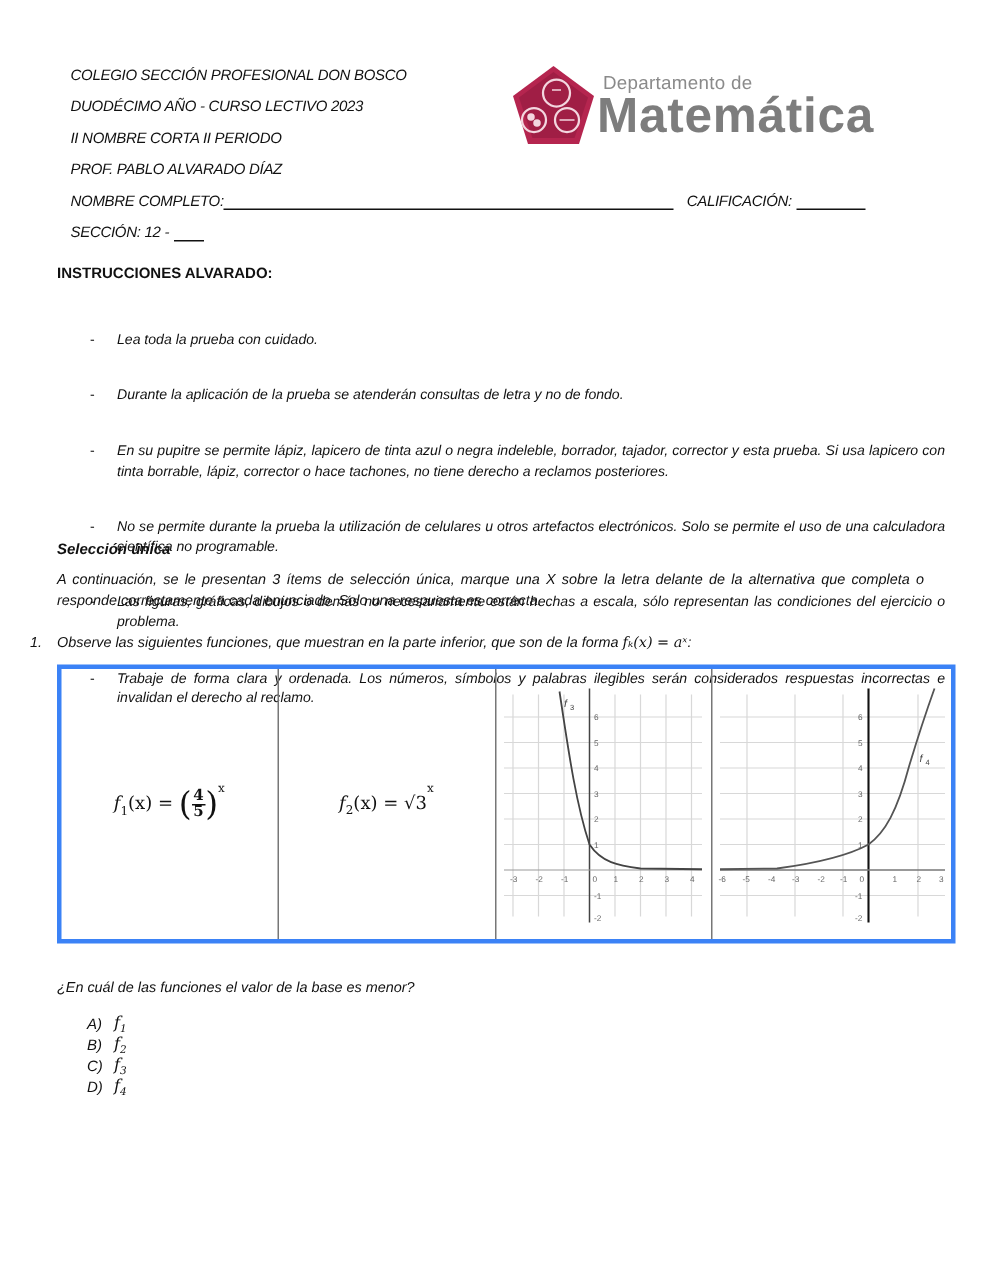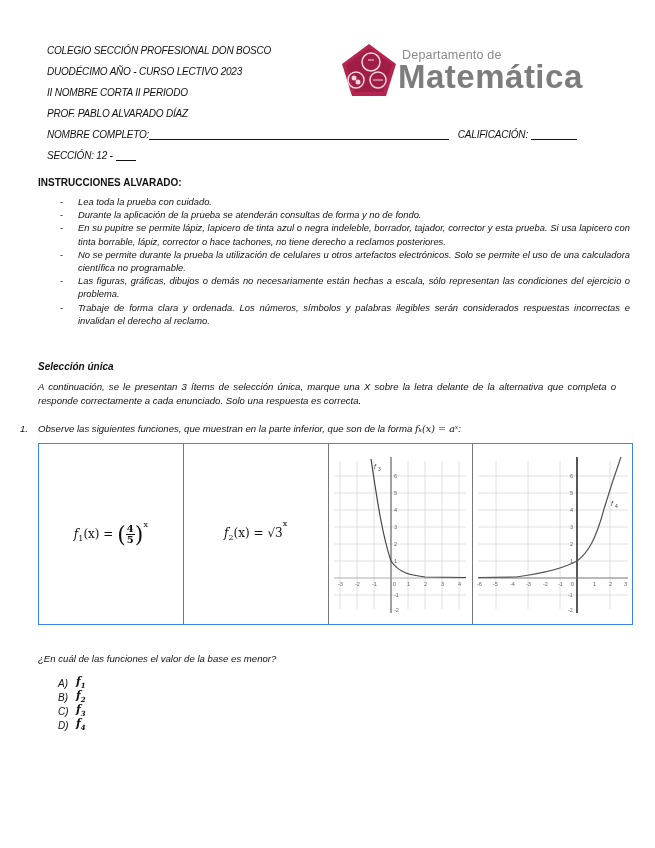--- a/index.html
+++ b/index.html
@@ -6,38 +6,38 @@
   body { width: 655px; height: 848px; position: relative; overflow: hidden;
          font-family: "Liberation Sans", "DejaVu Sans", sans-serif; color: #111; }
   .it { font-style: italic; }
   .hdr-line { position: absolute; left: 47px; font-size: 10px; font-style: italic; letter-spacing: -0.2px; }
   .blank { display: inline-block; border-bottom: 1px solid #111; height: 10px; vertical-align: bottom; }
   .logo { position: absolute; left: 340px; top: 42px; width: 270px; height: 58px; }
   .logo-sub { position: absolute; left: 62px; top: 6px; font-size: 12.5px; color: #8a8a8a; letter-spacing: 0.2px; }
   .logo-main { position: absolute; left: 58px; top: 16px; font-size: 33px; font-weight: bold; color: #7d7d7d; letter-spacing: 0.5px; }
   .section-title { position: absolute; left: 38px; font-size: 10px; font-weight: bold; }
   .instr { position: absolute; left: 60px; width: 570px; font-size: 9.4px; font-style: italic; line-height: 13.2px; margin: 0; padding: 0; list-style: none; }
-  .instr li { position: relative; padding-left: 18px; text-align: justify; }
+  .instr li { position: relative; padding-left: 18px; text-align: justify; margin-top: 24px; }
   .instr li::before { content: "-"; position: absolute; left: 0; font-style: normal; }
   .para { position: absolute; left: 38px; width: 578px; font-size: 9.6px; font-style: italic; line-height: 13.5px; text-align: justify; }
   .q-num { position: absolute; left: 20px; font-size: 9.6px; font-style: italic; }
   .q-text { position: absolute; left: 38px; font-size: 9.6px; font-style: italic; }
   .math { font-family: "DejaVu Serif", "Liberation Serif", serif; }
-  .ftable { position: absolute; left: 38px; top: 443px; width: 593px; height: 180px; border: 1px solid #3b82f6; display: flex; }
+  .ftable { position: absolute; left: 38px; top: 443px; width: 593px; height: 180px; border: 3px solid #3b82f6; display: flex; }
   .fcell { height: 100%; border-right: 1px solid #777; position: relative; display: flex; align-items: center; justify-content: center; }
   .fcell:last-child { border-right: none; }
   .formula { font-family: "DejaVu Serif", "Liberation Serif", serif; font-size: 12px; }
   .frac { display: inline-flex; flex-direction: column; align-items: center; vertical-align: middle; font-size: 10px; font-weight: bold; font-style: normal; line-height: 10px; }
   .frac .num { border-bottom: 1px solid #111; padding: 0 1px; }
   .paren { font-size: 22px; font-style: normal; vertical-align: middle; }
   sup.e { font-size: 8px; position: relative; top: -6px; }
   .options { position: absolute; left: 58px; top: 676px; font-size: 10px; }
   .opt { height: 14px; display: flex; align-items: center; }
   .opt-letter { width: 18px; font-style: italic; }
-  .opt-f { font-family: "DejaVu Serif", serif; font-style: italic; font-size: 11px; font-weight: bold; }
+  .opt-f { font-family: "DejaVu Serif", serif; font-style: italic; font-size: 11px; }
   .opt-f sub { font-size: 7px; }
   svg text { font-family: "Liberation Sans", sans-serif; }
 </style>
 </head>
 <body>
 
 <div class="hdr-line" style="top:45px">COLEGIO SECCIÓN PROFESIONAL DON BOSCO</div>
 <div class="hdr-line" style="top:66px">DUODÉCIMO AÑO - CURSO LECTIVO 2023</div>
 <div class="hdr-line" style="top:87px">II NOMBRE CORTA II PERIODO</div>
 <div class="hdr-line" style="top:108px">PROF. PABLO ALVARADO DÍAZ</div>
@@ -61,21 +61,21 @@
     <line x1="33" y1="38" x2="43" y2="38" stroke="#f3d6df" stroke-width="1"></line>
     <line x1="28" y1="18" x2="34" y2="18" stroke="#f3d6df" stroke-width="1"></line>
   </svg>
   <div class="logo-sub">Departamento de</div>
   <div class="logo-main">Matemática</div>
 </div>
 
 <div class="section-title" style="top:177px">INSTRUCCIONES ALVARADO:</div>
 <ul class="instr" style="top:195px">
   <li>Lea toda la prueba con cuidado.</li>
-  <li>Durante la aplicación de la prueba se atenderán consultas de forma y no de fondo.</li>
+  <li>Durante la aplicación de la prueba se atenderán consultas de letra y no de fondo.</li>
   <li>En su pupitre se permite lápiz, lapicero de tinta azul o negra indeleble, borrador, tajador, corrector y esta prueba. Si usa lapicero con tinta borrable, lápiz, corrector o hace tachones, no tiene derecho a reclamos posteriores.</li>
   <li>No se permite durante la prueba la utilización de celulares u otros artefactos electrónicos. Solo se permite el uso de una calculadora científica no programable.</li>
   <li>Las figuras, gráficas, dibujos o demás no necesariamente están hechas a escala, sólo representan las condiciones del ejercicio o problema.</li>
   <li>Trabaje de forma clara y ordenada. Los números, símbolos y palabras ilegibles serán considerados respuestas incorrectas e invalidan el derecho al reclamo.</li>
 </ul>
 
 <div class="section-title it" style="top:361px">Selección única</div>
 <div class="para" style="top:380px">A continuación, se le presentan 3 ítems de selección única, marque una X sobre la letra delante de la alternativa que completa o responde correctamente a cada enunciado. Solo una respuesta es correcta.</div>
 
 <div class="q-num" style="top:423px">1.</div>

